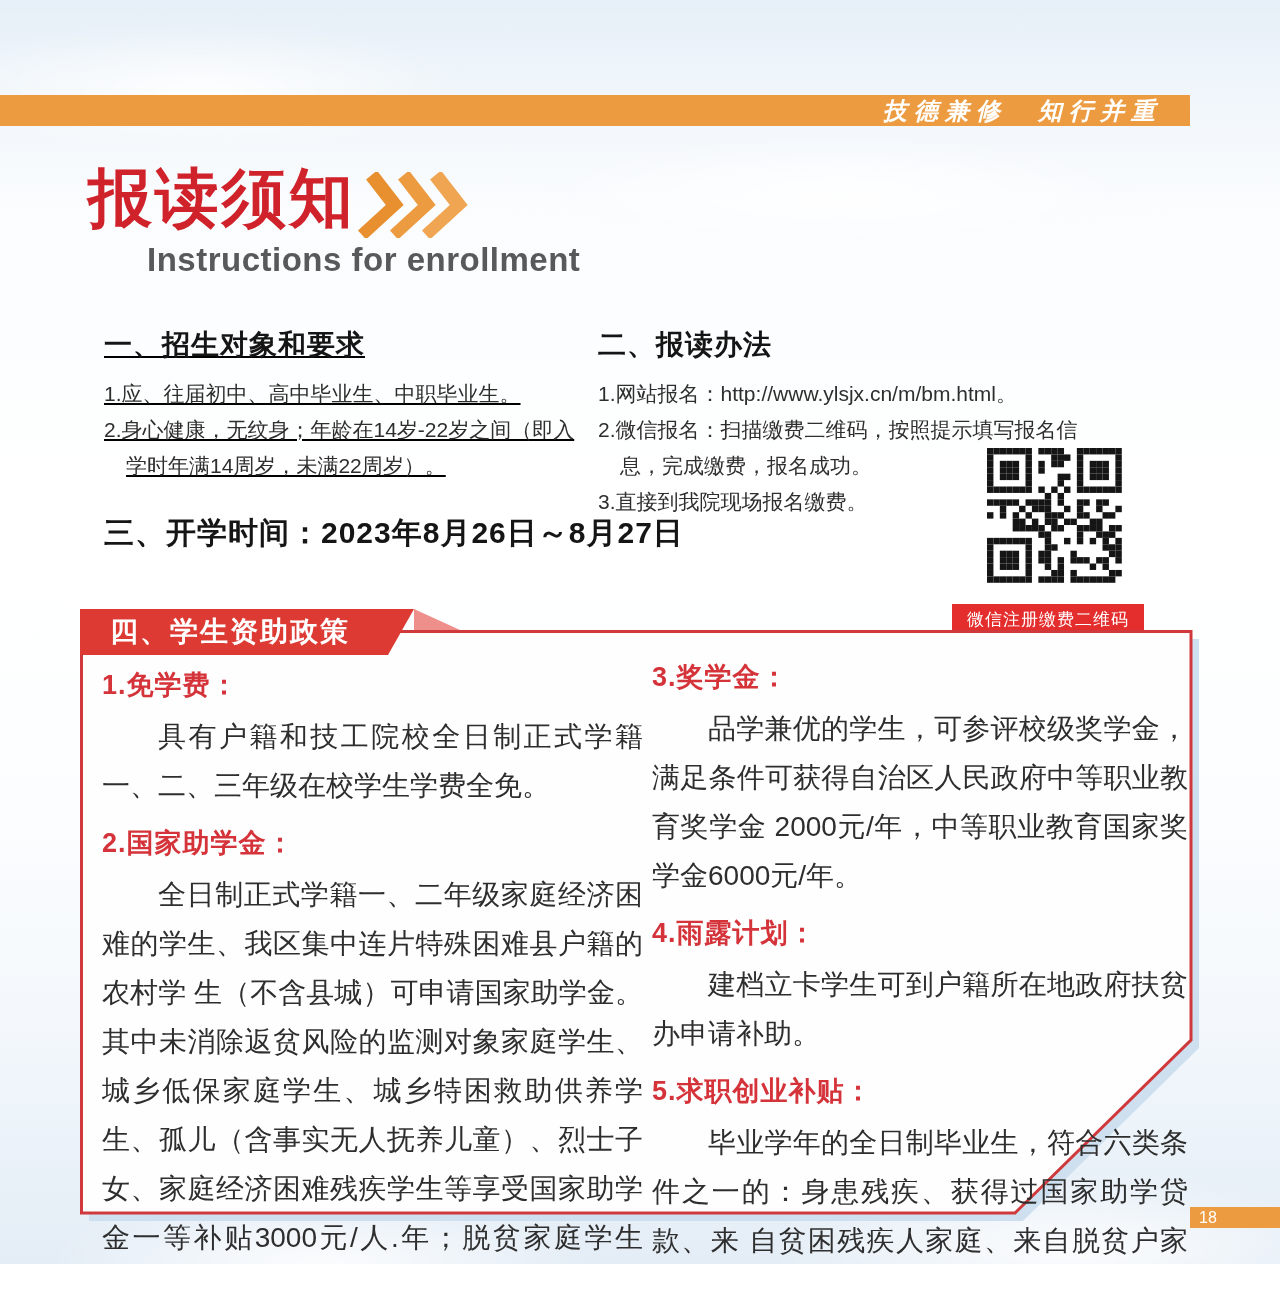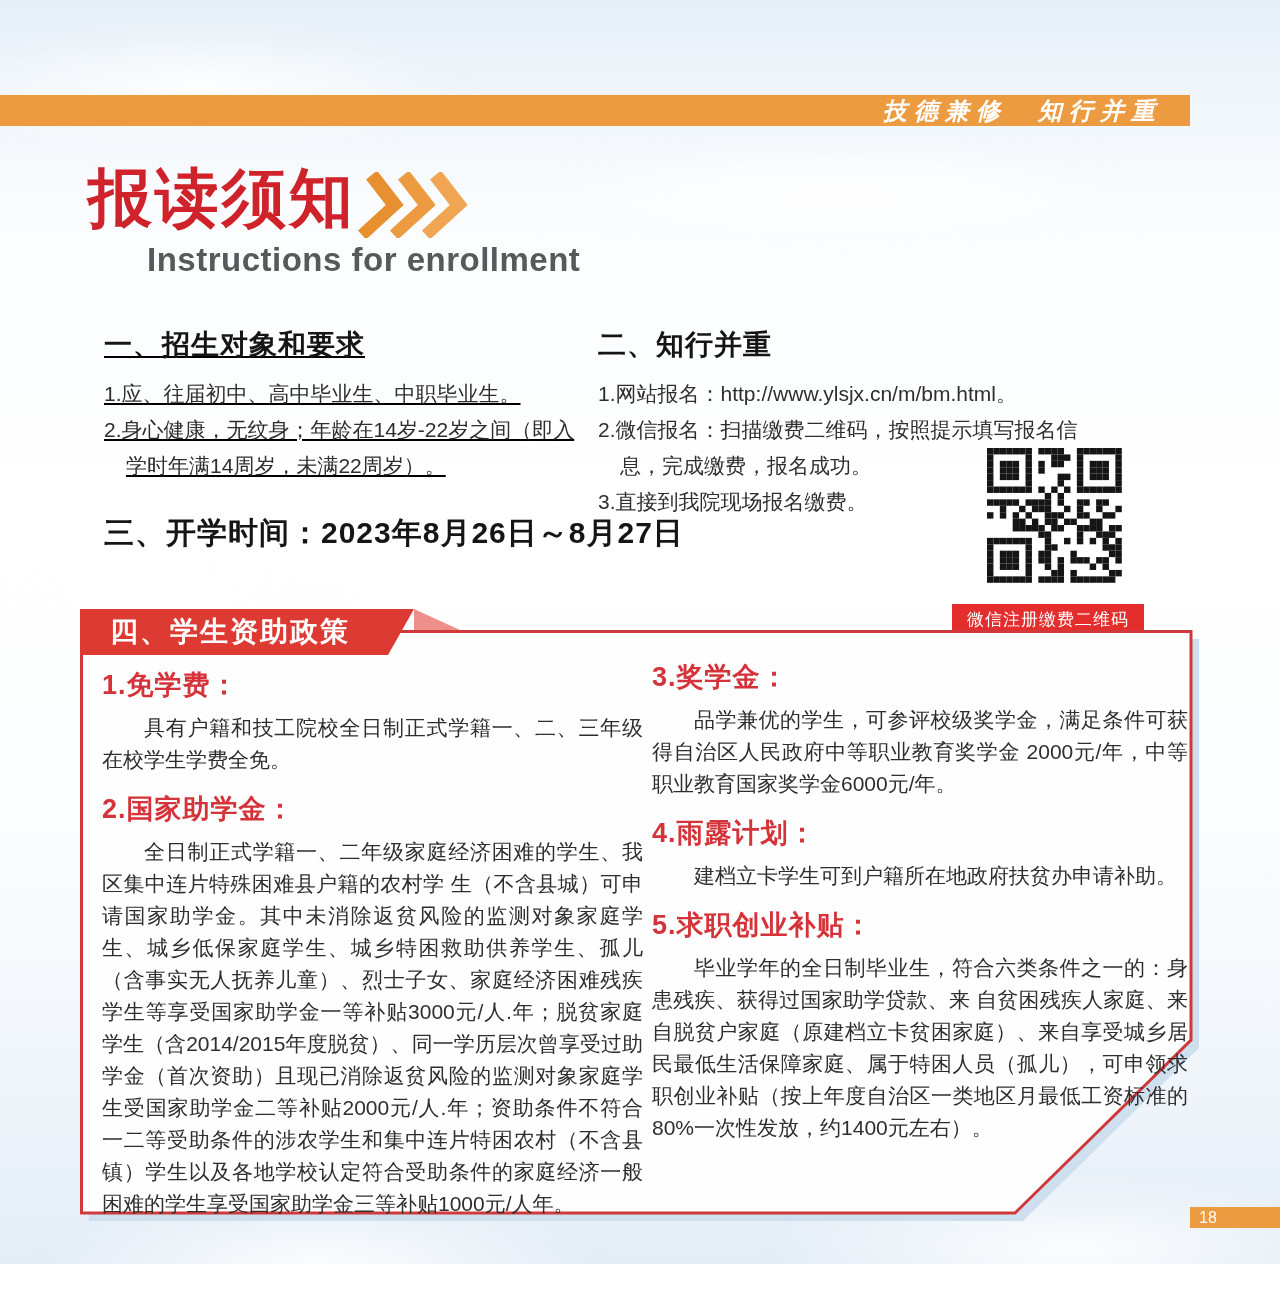--- a/index.html
+++ b/index.html
@@ -57,21 +57,21 @@
     clip-path:polygon(0 0,100% 0,calc(100% - 26px) 100%,0 100%); }
   .banner-label { color:#ffffff; font-size:28px; font-weight:bold; line-height:46px; padding-left:30px;
     letter-spacing:2px; white-space:nowrap; }
   .banner-fold { position:absolute; left:334px; top:0; width:46px; height:21px; background:#EE8F8C;
     clip-path:polygon(0 0,100% 100%,0 100%); }
 
   .col { position:absolute; }
   .col-left  { left:22px;  top:58px; width:541px; }
   .col-right { left:572px; top:46px; width:536px; }
   .p-title { font-size:27px; font-weight:bold; color:#D5333A; letter-spacing:1px; margin-bottom:9px; margin-top:0; }
-  .p-body  { font-size:21px; line-height:32px; color:#2e2e2e; text-align:justify; text-indent:2em; margin-bottom:15px; }
+  .p-body  { font-size:28px; line-height:49px; color:#2e2e2e; text-align:justify; text-indent:2em; margin-bottom:15px; }
   .col-right .p-title { margin-top:4px; }
 
   
   .page-num-bar { position:absolute; left:1190px; top:1207px; width:90px; height:21px; background:#EC9B41; }
   .page-num { color:#ffffff; font-size:16px; line-height:21px; padding-left:9px; display:block; }
 </style>
 </head>
 <body>
 
 <div class="page">
@@ -98,21 +98,21 @@
 
   <section class="sec1">
     <div class="sec-heading">一、招生对象和要求</div>
     <div class="sec-list">
       <div class="item hang">1.应、往届初中、高中毕业生、中职毕业生。</div>
       <div class="item hang">2.身心健康，无纹身；年龄在14岁-22岁之间（即入学时年满14周岁，未满22周岁）。</div>
     </div>
   </section>
 
   <section class="sec2">
-    <div class="sec-heading">二、知行并重</div>
+    <div class="sec-heading">二、报读办法</div>
     <div class="sec-list">
       <div class="item hang">1.网站报名：http://www.ylsjx.cn/m/bm.html。</div>
       <div class="item hang">2.微信报名：扫描缴费二维码，按照提示填写报名信息，完成缴费，报名成功。</div>
       <div class="item hang">3.直接到我院现场报名缴费。</div>
     </div>
   </section>
 
   <div class="qr-wrap">
     <svg id="qr-svg" width="138" height="138">
         <rect x="2.00" y="2.00" width="6.42" height="6.42" fill="#151515"></rect>

